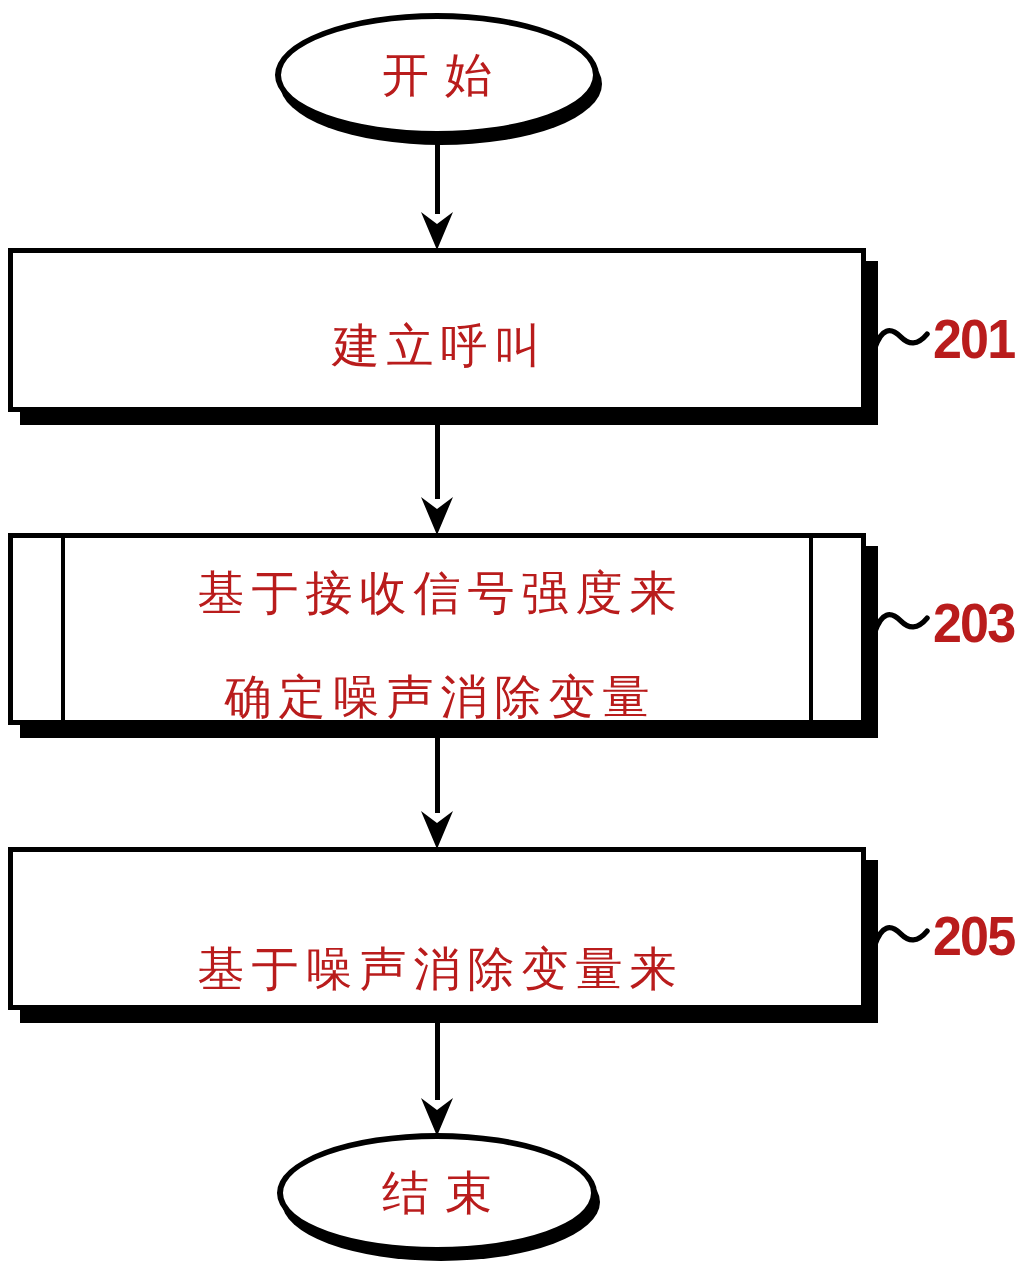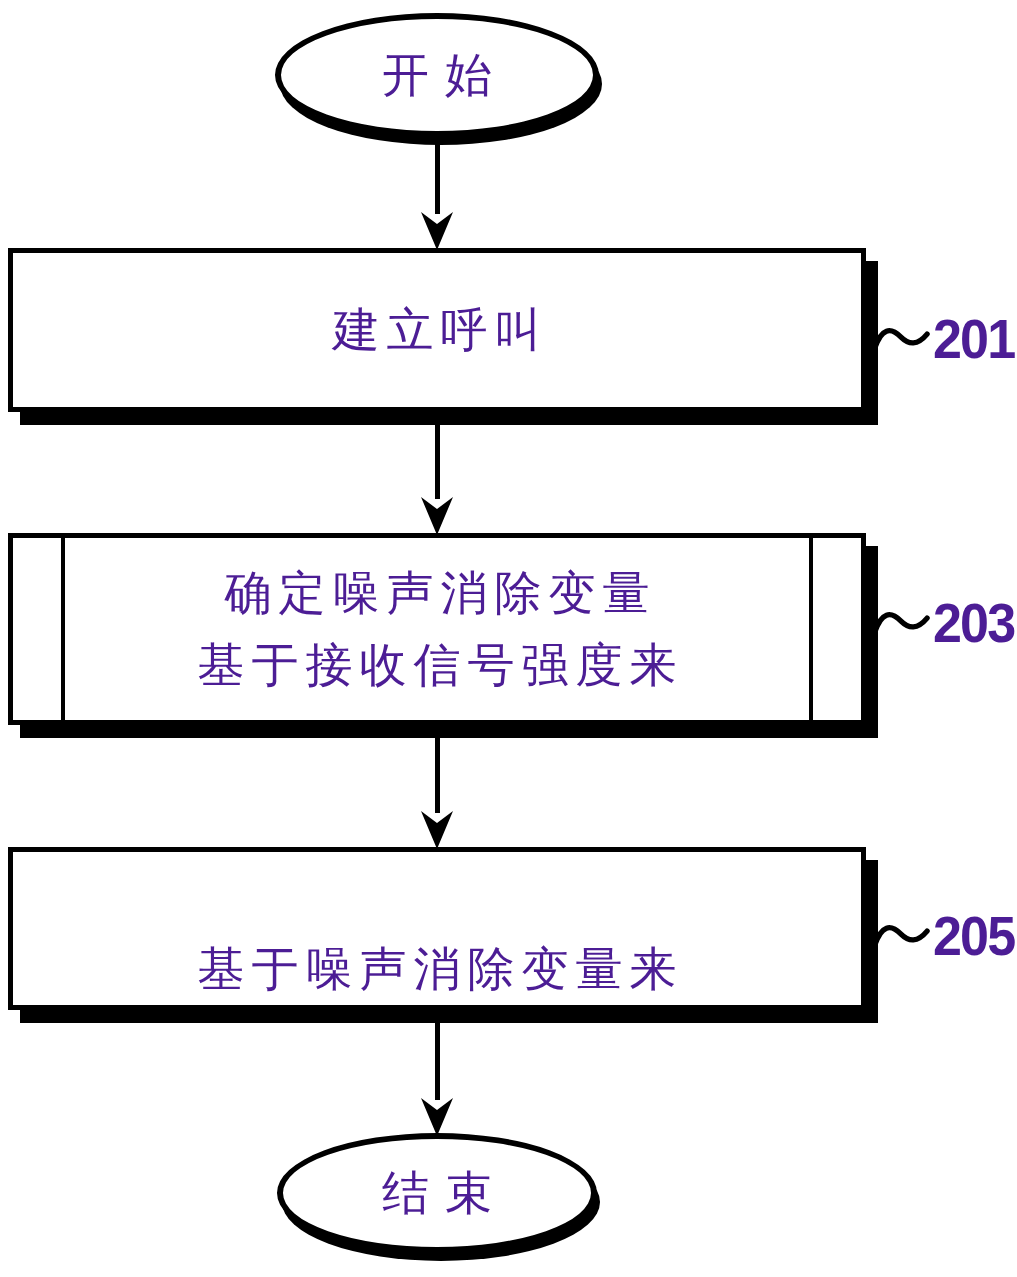--- a/index.html
+++ b/index.html
@@ -7,21 +7,21 @@
     padding: 0;
     background: #ffffff;
   }
   .canvas {
     position: relative;
     width: 1017px;
     height: 1277px;
     background: #ffffff;
     overflow: hidden;
     font-family: "DejaVu Serif", "Liberation Serif", serif;
-    color: #4c1d95;
+    color: #b91c1c;
     border-radius: 15px;
   }
 
   
   .terminal {
     position: absolute;
     box-sizing: border-box;
     border: 6px solid #000;
     border-radius: 50%;
     background: #fff;
@@ -53,20 +53,21 @@
     align-items: center;
     justify-content: center;
   }
   .step-line {
     font-size: 47px;
     letter-spacing: 7px;
     text-indent: 7px;
     line-height: 72px;
     white-space: nowrap;
     text-align: center;
+    margin-top: 32px;
   }
   .step.s1 { top: 248px; height: 164px; }
   .step.s2 { top: 533px; height: 192px; }
   .step.s3 { top: 847px; height: 163px; justify-content: flex-end; }
   .inner-line {
     position: absolute;
     top: 0;
     bottom: 0;
     width: 4px;
     background: #000;
@@ -156,22 +157,22 @@
   <div class="arrow a2">
     <div class="arrow-line"></div>
     <svg class="arrow-head" viewBox="0 0 32 38">
       <polygon points="0,0 16,38 32,0 16,12" fill="#000"></polygon>
     </svg>
   </div>
 
   <div class="step s2">
     <div class="inner-line left"></div>
     <div class="inner-line right"></div>
+    <div class="step-line">基于接收信号强度来</div>
     <div class="step-line">确定噪声消除变量</div>
-    <div class="step-line">基于接收信号强度来</div>
   </div>
   <div class="ref r2">
     <svg class="tilde" viewBox="0 0 60 34">
       <path d="M3,26 C10,6 19,4 30,15 C38,23 47,24 57,12" fill="none" stroke="#000" stroke-width="5.5" stroke-linecap="round"></path>
     </svg>
     <span class="ref-num">203</span>
   </div>
 
   <div class="arrow a3">
     <div class="arrow-line"></div>

